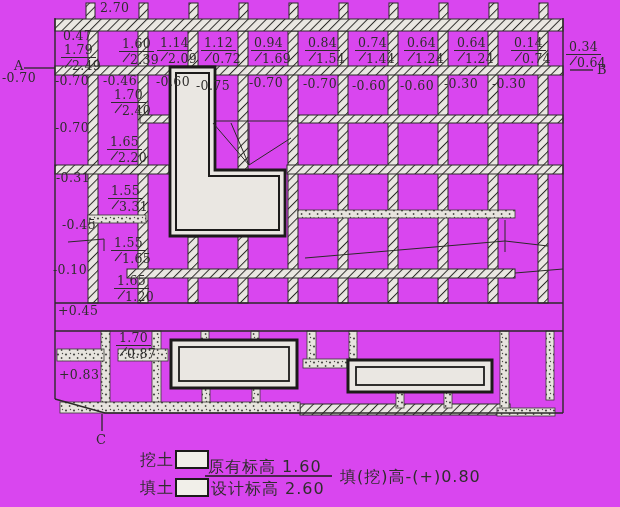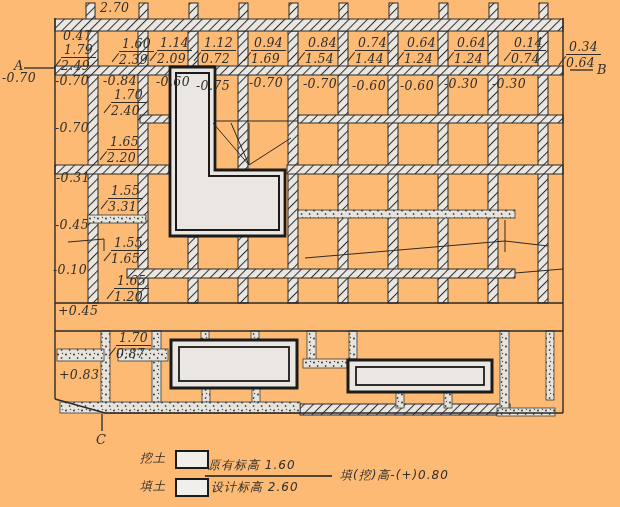--- a/index.html
+++ b/index.html
@@ -1,27 +1,27 @@
 <!DOCTYPE html>
 <html><head>
 <meta charset="utf-8">
 <style>
   html,body{margin:0;padding:0;background:#dfddd8;}
-  .stage{position:relative;width:620px;height:507px;background:#fdba74;overflow:hidden;
-         font-family:"DejaVu Serif","Liberation Serif",serif;color:#2f2e2c;font-style:italic;}
+  .stage{position:relative;width:620px;height:507px;background:#d946ef;overflow:hidden;
+         font-family:"DejaVu Serif","Liberation Serif",serif;color:#2f2e2c;}
   svg{position:absolute;left:0;top:0;}
   .num{position:absolute;font-size:12.5px;line-height:1;white-space:nowrap;letter-spacing:.4px;}
   .frac{position:absolute;font-size:12.5px;line-height:1.05;white-space:nowrap;letter-spacing:.3px;}
   .frac .ft0{display:block;padding:0 2px 1px 2px;}
   .frac .ft{display:inline-block;border-bottom:1.4px solid #2f2e2c;padding:0 3px 1px 3px;text-align:center;}
-  .frac .fb{display:block;position:relative;padding-top:1px;}
+  .frac .fb{display:block;margin-left:11px;position:relative;padding-top:1px;}
   .frac .fb::before{content:"";position:absolute;left:-9px;top:5px;width:11px;height:1.3px;
         background:#2f2e2c;transform:rotate(-52deg);}
   .axis{position:absolute;font-size:13px;line-height:1;}
-  .cjk{position:absolute;font-size:12px;line-height:1;font-family:"DejaVu Sans","Liberation Sans",sans-serif;
+  .cjk{position:absolute;font-size:16px;line-height:1;font-family:"DejaVu Sans","Liberation Sans",sans-serif;
        letter-spacing:1px;white-space:nowrap;}
 </style>
 </head>
 <body>
 
 <div class="stage">
 
 <svg width="620" height="507" viewBox="0 0 620 507">
   <defs>
     <pattern id="h" width="6.5" height="6.5" patternUnits="userSpaceOnUse" patternTransform="rotate(45)">
@@ -192,21 +192,21 @@
 <div class="frac" style="left:511px;top:36px">
   <span class="ft">0.14</span>
   <span class="fb">0.74</span>
 </div>
 <div class="frac" style="left:566px;top:40px">
   <span class="ft">0.34</span>
   <span class="fb">0.64</span>
 </div>
 
 <div class="num" style="left:55px;top:75px">-0.70</div>
-<div class="num" style="left:103px;top:75px">-0.84</div>
+<div class="num" style="left:103px;top:75px">-0.46</div>
 <div class="frac" style="left:111px;top:88px">
   <span class="ft">1.70</span>
   <span class="fb">2.40</span>
 </div>
 <div class="num" style="left:156px;top:76px">-0.60</div>
 <div class="num" style="left:196px;top:80px">-0.75</div>
 <div class="num" style="left:249px;top:77px">-0.70</div>
 <div class="num" style="left:303px;top:78px">-0.70</div>
 <div class="num" style="left:352px;top:80px">-0.60</div>
 <div class="num" style="left:400px;top:80px">-0.60</div>
@@ -216,21 +216,21 @@
 <div class="num" style="left:55px;top:122px">-0.70</div>
 <div class="frac" style="left:107px;top:135px">
   <span class="ft">1.65</span>
   <span class="fb">2.20</span>
 </div>
 <div class="num" style="left:56px;top:172px">-0.31</div>
 <div class="frac" style="left:108px;top:184px">
   <span class="ft">1.55</span>
   <span class="fb">3.31</span>
 </div>
-<div class="num" style="left:55px;top:219px">-0.45</div>
+<div class="num" style="left:62px;top:219px">-0.45</div>
 <div class="frac" style="left:111px;top:236px">
   <span class="ft">1.55</span>
   <span class="fb">1.65</span>
 </div>
 <div class="num" style="left:53px;top:264px">-0.10</div>
 <div class="frac" style="left:114px;top:274px">
   <span class="ft">1.65</span>
   <span class="fb">1.20</span>
 </div>
 

